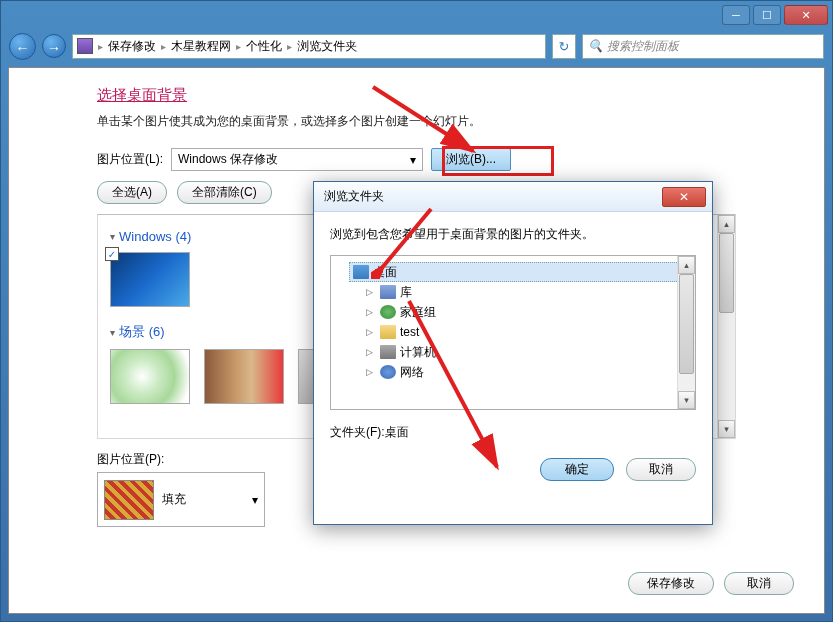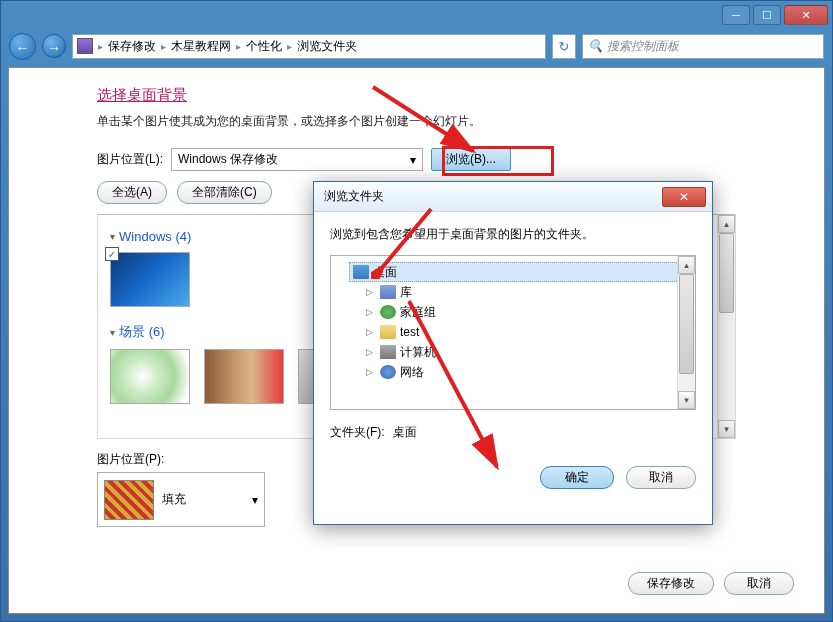--- a/index.html
+++ b/index.html
@@ -55,22 +55,22 @@
 .tree-item .tri { color: #666; font-size: 9px; width: 10px; display: inline-block; }
 .t-icon { width: 16px; height: 14px; border-radius: 1px; }
 .ic-desk { background: linear-gradient(#5aa0e0,#3a7abd); }
 .ic-lib { background: linear-gradient(#8aaae0,#5a7ac0); }
 .ic-home { background: radial-gradient(#6ac06a,#3a8a3a); border-radius: 50%; }
 .ic-fold { background: linear-gradient(#f8da8a,#e0b84a); }
 .ic-comp { background: linear-gradient(#aaa,#777); }
 .ic-net { background: radial-gradient(#6a9ae0,#3a6ab0); border-radius: 50%; }
 .indent1 { margin-left: 14px; }
 .indent2 { margin-left: 28px; }
-.dlg-row { display: flex; align-items: center; gap: 8px; margin-top: 14px; font-size: 12px; }
-.dlg-btns { display: flex; gap: 12px; justify-content: flex-end; margin-top: 25px; }
+.dlg-row { display: flex; align-items: center; margin-top: 14px; font-size: 12px; }
+.dlg-btns { display: flex; gap: 12px; justify-content: flex-end; margin-top: 17px; }
 .arrow-svg { position: absolute; pointer-events: none; z-index: 20; }
 .water { position: absolute; bottom: 18px; left: 50%; transform: translateX(-50%); color: rgba(255,255,255,0.55); font-size: 30px; font-weight: bold; letter-spacing: 3px; z-index: 2; }
 </style>
 </head>
 <body>
 
 <div class="window-frame">
 
   <div class="titlebar">
     <div class="title-btn">─</div>

